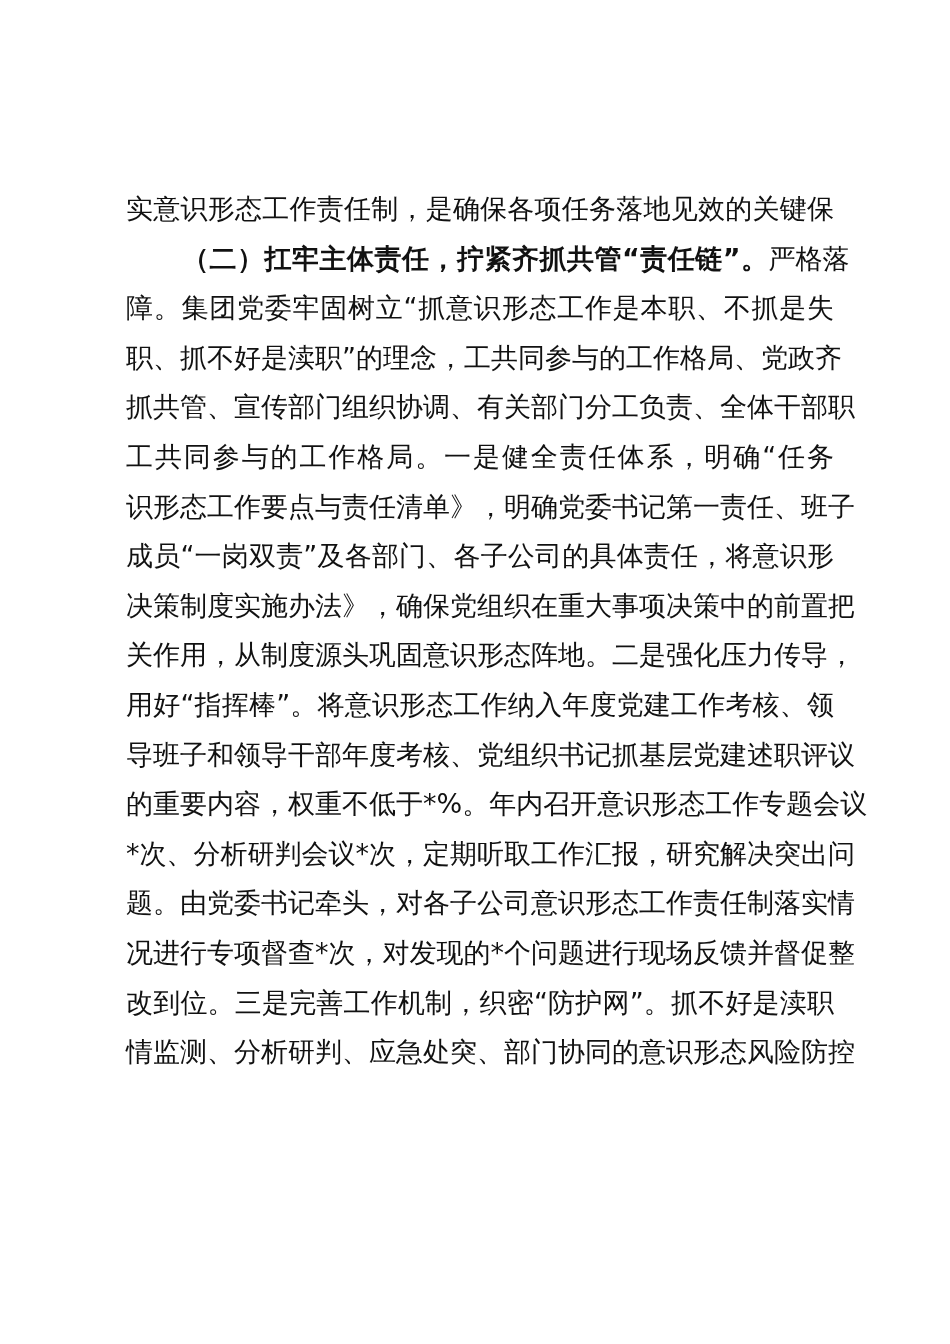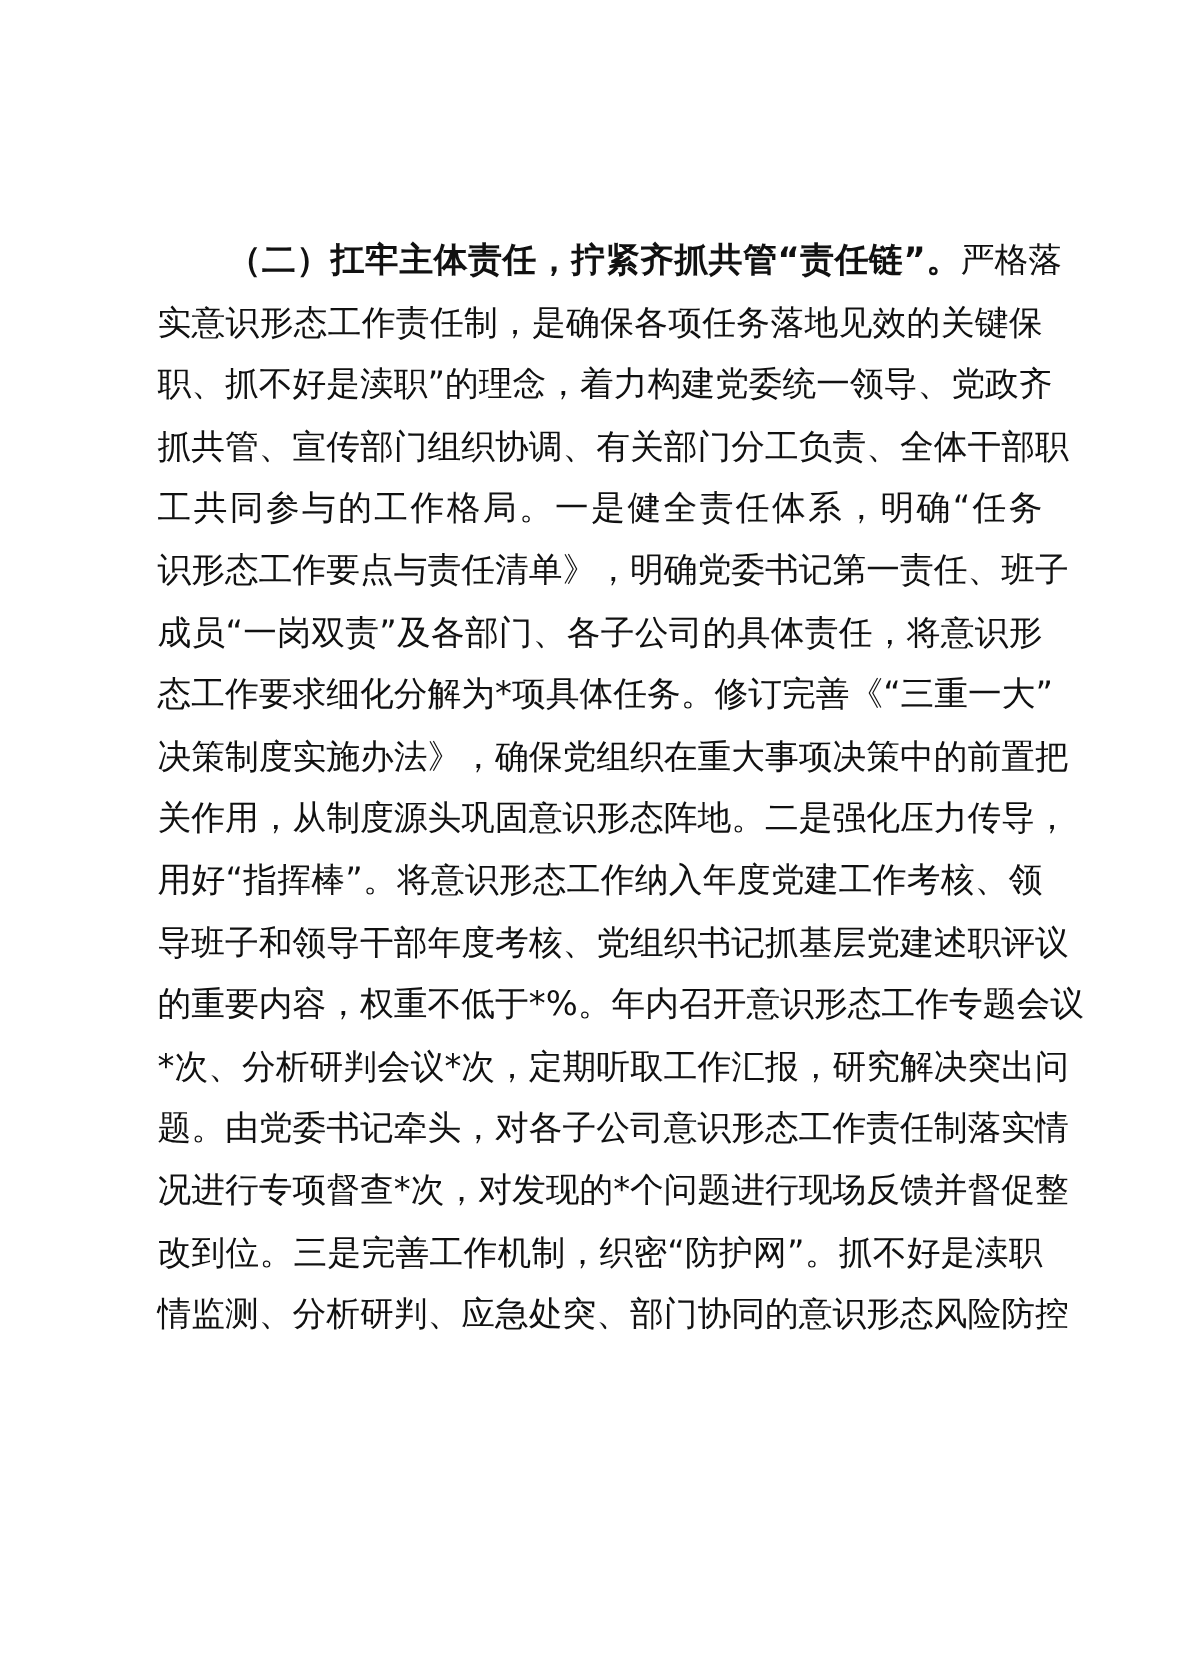--- a/index.html
+++ b/index.html
@@ -45,28 +45,28 @@
     .heading {
       font-weight: bold;
       letter-spacing: 0.5px;
     }
   </style>
 </head>
 <body>
 
 <div class="page">
   <div class="body-text">
+    <span class="line">实意识形态工作责任制，是确保各项任务落地见效的关键保</span>
     <span class="line first"><span class="heading">（二）扛牢主体责任，拧紧齐抓共管“责任链”。</span><span>严格落</span></span>
-    <span class="line">实意识形态工作责任制，是确保各项任务落地见效的关键保</span>
-    <span class="line">职、抓不好是渎职”的理念，着力构建党委统一领导、党政齐</span>
+    <span class="line">障。集团党委牢固树立“抓意识形态工作是本职、不抓是失</span>
+    <span class="line">职、抓不好是渎职”的理念，工共同参与的工作格局、党政齐</span>
     <span class="line">抓共管、宣传部门组织协调、有关部门分工负责、全体干部职</span>
     <span class="line">工共同参与的工作格局。一是健全责任体系，明确“任务</span>
     <span class="line">识形态工作要点与责任清单》，明确党委书记第一责任、班子</span>
     <span class="line">成员“一岗双责”及各部门、各子公司的具体责任，将意识形</span>
-    <span class="line">态工作要求细化分解为*项具体任务。修订完善《“三重一大”</span>
     <span class="line">决策制度实施办法》，确保党组织在重大事项决策中的前置把</span>
     <span class="line">关作用，从制度源头巩固意识形态阵地。二是强化压力传导，</span>
     <span class="line">用好“指挥棒”。将意识形态工作纳入年度党建工作考核、领</span>
     <span class="line">导班子和领导干部年度考核、党组织书记抓基层党建述职评议</span>
     <span class="line">的重要内容，权重不低于*%。年内召开意识形态工作专题会议</span>
     <span class="line">*次、分析研判会议*次，定期听取工作汇报，研究解决突出问</span>
     <span class="line">题。由党委书记牵头，对各子公司意识形态工作责任制落实情</span>
     <span class="line">况进行专项督查*次，对发现的*个问题进行现场反馈并督促整</span>
     <span class="line">改到位。三是完善工作机制，织密“防护网”。抓不好是渎职</span>
     <span class="line">情监测、分析研判、应急处突、部门协同的意识形态风险防控</span>

